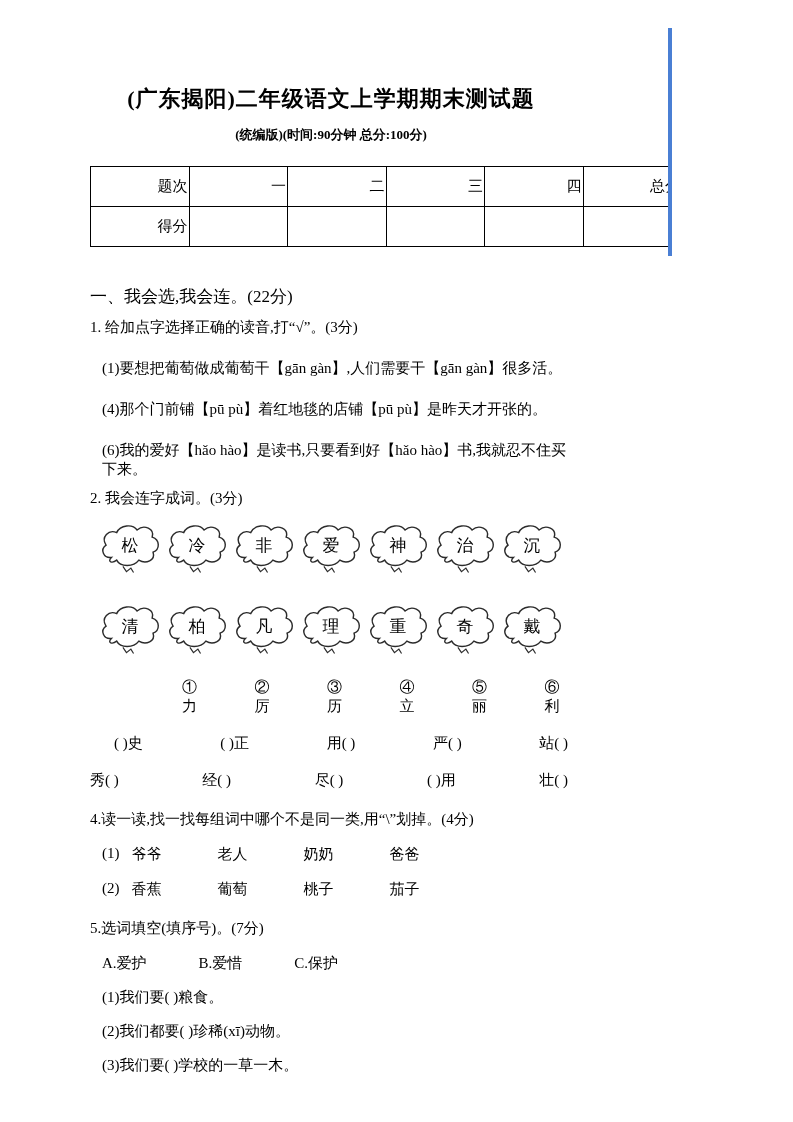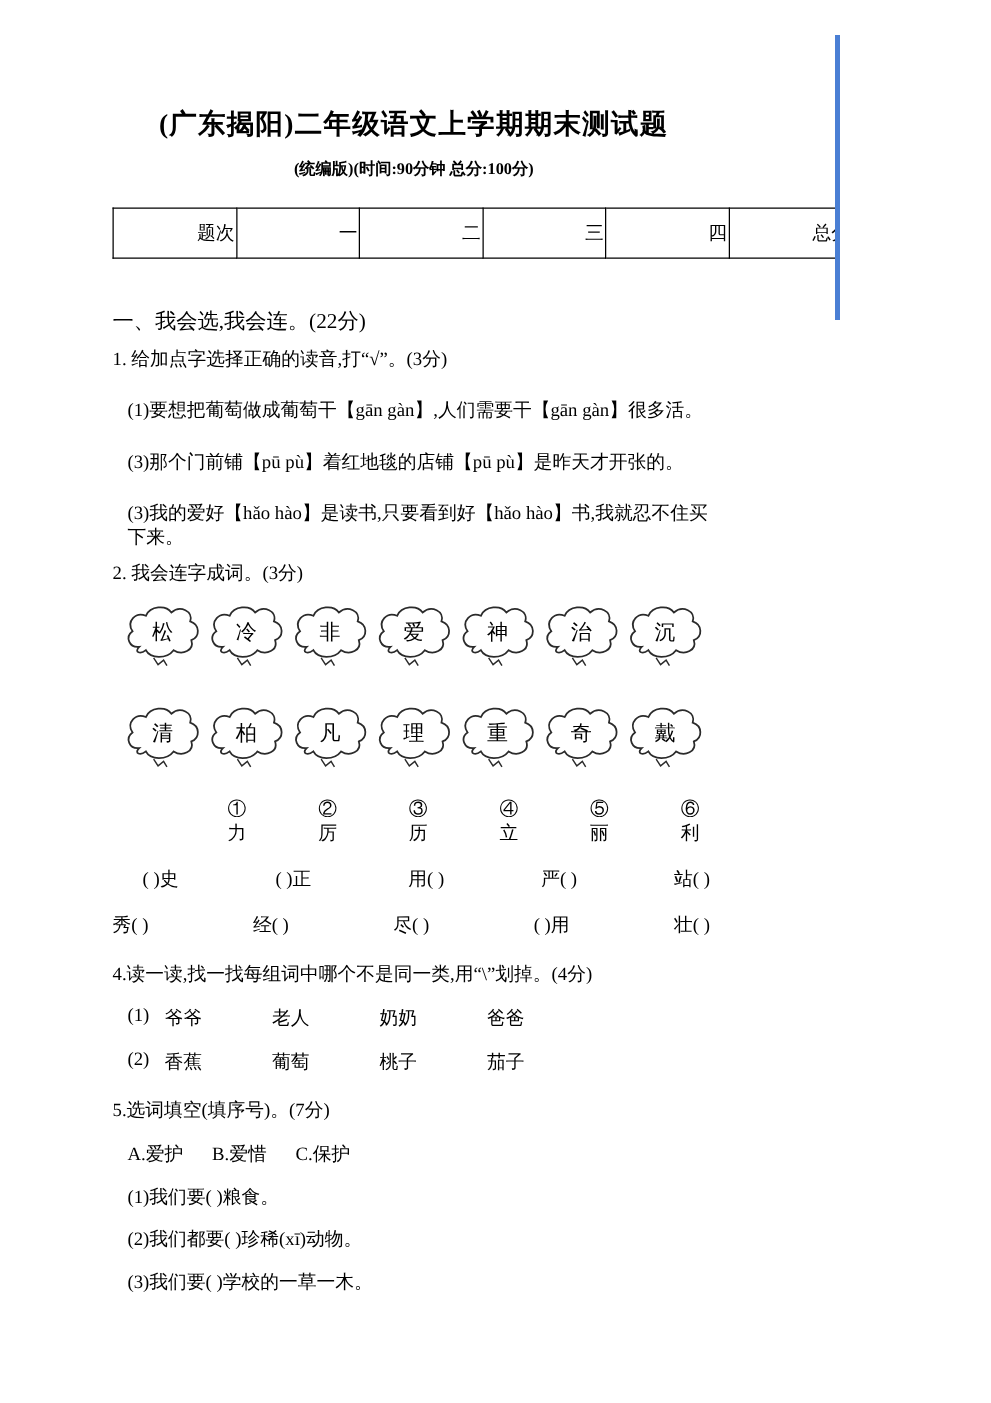--- a/index.html
+++ b/index.html
@@ -57,21 +57,21 @@
 
   .row { display: flex; font-size: 15px; margin-top: 20px; }
   .options-row { gap: 45px; margin-left: 92px; }
   .blank-row { justify-content: space-between; padding-right: 4px; margin-top: 18px; }
   .indent1 { margin-left: 24px; }
 
   .word-row { display: flex; margin-top: 16px; margin-left: 12px; font-size: 15px; }
   .word-row .wlabel { margin-right: 12px; }
   .word-row .w { margin-right: 56px; }
 
-  .q5-options { gap: 23px; margin-left: 12px; margin-top: 16px; }
+  .q5-options { gap: 52px; margin-left: 12px; margin-top: 16px; }
 </style>
 </head>
 <body>
 
 <div class="page">
 
   <div class="edge-bar"></div>
 
   <h1 class="title">(广东揭阳)二年级语文上学期期末测试题</h1>
   <div class="subtitle">(统编版)(时间:90分钟    总分:100分)</div>
@@ -79,29 +79,37 @@
   <table class="score-table">
     <tbody>
       <tr>
         <td>题次</td>
         <td>一</td>
         <td>二</td>
         <td>三</td>
         <td>四</td>
         <td>总分</td>
       </tr>
+      <tr>
+        <td>得分</td>
+        <td></td>
+        <td></td>
+        <td></td>
+        <td></td>
+        <td></td>
+      </tr>
     </tbody>
   </table>
 
   <div class="section-heading">一、我会选,我会连。(22分)</div>
 
   <div class="stem">1. 给加点字选择正确的读音,打“√”。(3分)</div>
   <div class="sub-item">(1)要想把葡萄做成葡萄干【gān  gàn】,人们需要干【gān  gàn】很多活。</div>
-  <div class="sub-item">(3)那个门前铺【pū  pù】着红地毯的店铺【pū  pù】是昨天才开张的。</div>
-  <div class="sub-item">(3)我的爱好【hǎo  hào】是读书,只要看到好【hǎo  hào】书,我就忍不住买下来。</div>
+  <div class="sub-item">(4)那个门前铺【pū  pù】着红地毯的店铺【pū  pù】是昨天才开张的。</div>
+  <div class="sub-item">(6)我的爱好【hǎo  hào】是读书,只要看到好【hǎo  hào】书,我就忍不住买下来。</div>
 
   <div class="stem">2. 我会连字成词。(3分)</div>
 
   <div class="cloud-row">
     <span class="cloud">
       <svg width="64" height="55" viewBox="0 0 72 62">
         <path class="cb" d="M15,40 C6,41 2,31 9,26 C3,17 12,8 21,12 C25,3 39,2 44,9 C52,2 64,8 61,17 C70,20 70,31 62,34 C65,43 54,48 46,43 C40,51 25,51 21,43 C16,47 10,45 15,40 Z"></path>
         <path class="ct" d="M28,50 l4,6 l5,-4 l3,5"></path>
         <text x="36" y="33" text-anchor="middle">松</text>
       </svg>

